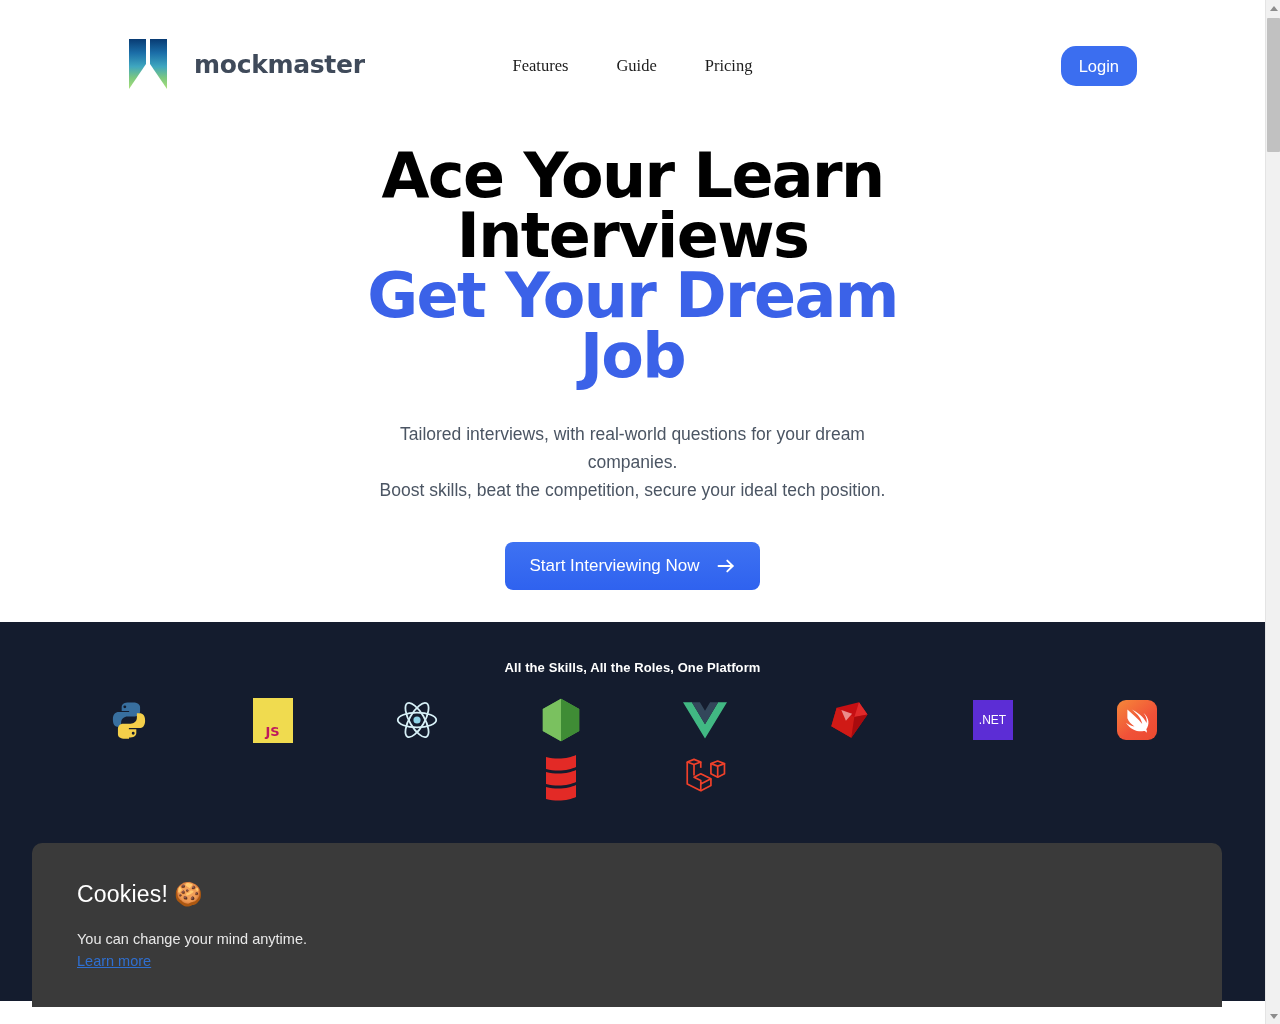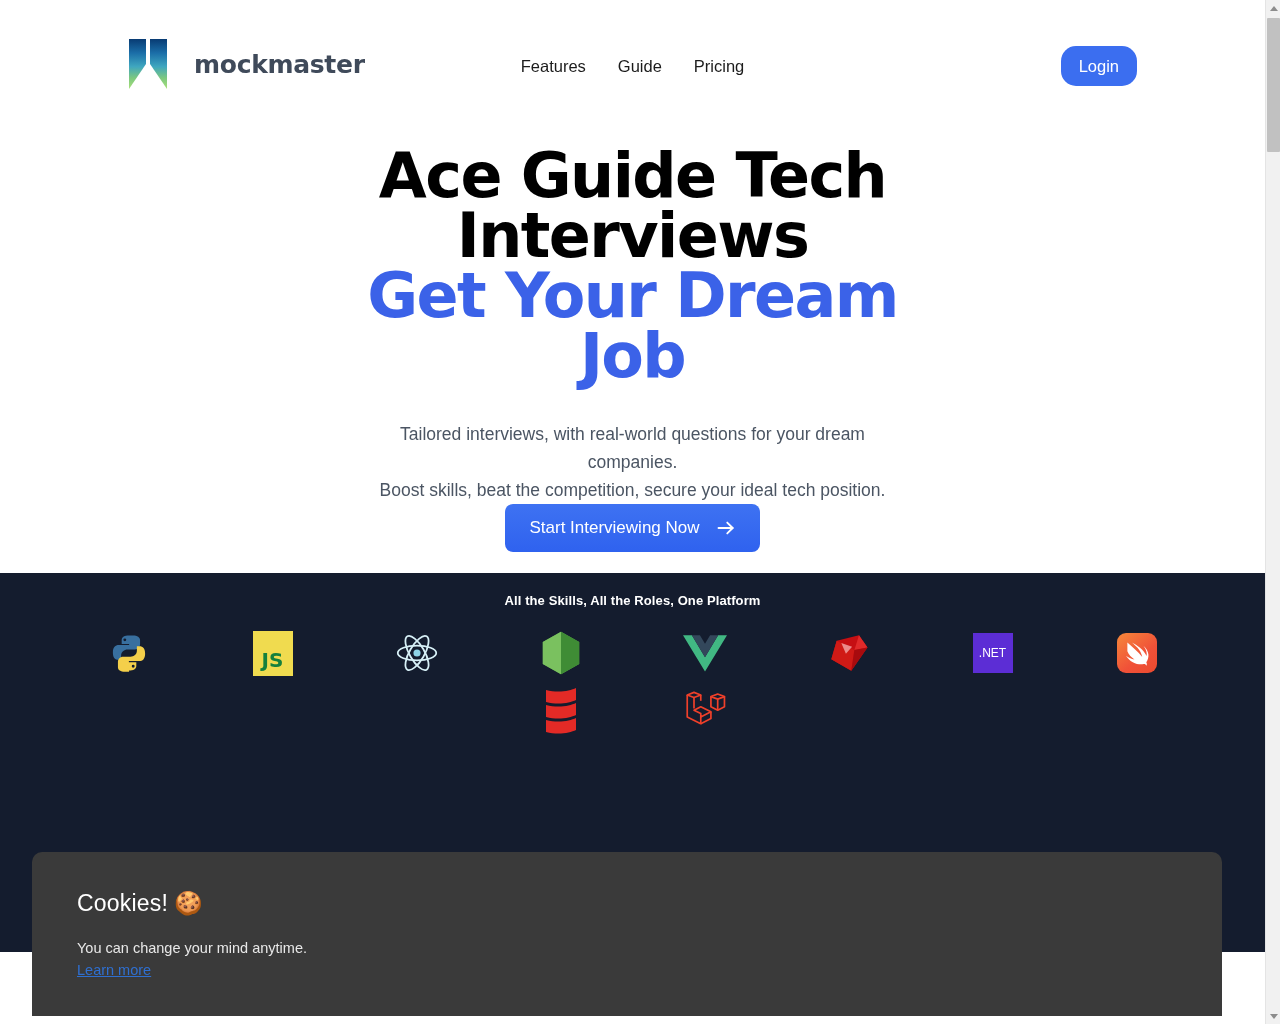--- a/index.html
+++ b/index.html
@@ -54,21 +54,22 @@
     letter-spacing: -0.3px;
     font-family: "DejaVu Sans", sans-serif;
   }
 
   .main-nav {
     position: absolute;
     left: 0; right: 0;
     top: 52px;
     display: flex;
     justify-content: center;
-    gap: 32px;
+    gap: 48px;
+    font-family: Liberation Serif, serif;
   }
   .nav-link {
     font-size: 16.5px;
     color: #1c1c1c;
     text-decoration: none;
     cursor: pointer;
     line-height: 28px;
   }
 
   .login-button {
@@ -106,41 +107,42 @@
 
   .hero-sub {
     margin-top: 34px;
     font-size: 17.5px;
     line-height: 28px;
     color: #4b5563;
   }
   .hero-sub .sub-line { display: block; }
 
   .cta-button {
+    margin-top: 38px;
     display: inline-flex;
     align-items: center;
     gap: 16px;
     background: linear-gradient(180deg, #3e72f2 0%, #2f62ef 100%);
     color: #ffffff;
     border: none;
     border-radius: 8px;
     height: 48px;
     padding: 0 24px;
     font-size: 17px;
     font-family: "Liberation Sans", sans-serif;
     cursor: pointer;
   }
   .cta-arrow { width: 20px; height: 20px; display: block; }
 
   
   .tech-section {
-    margin-top: 21px;
+    margin-top: 32px;
     background: #141c2e;
     min-height: 379px;
-    padding-top: 20px;
+    padding-top: 38px;
   }
   .tech-heading {
     text-align: center;
     color: #ffffff;
     font-size: 13px;
     font-weight: bold;
     letter-spacing: 0.1px;
   }
   .tech-rows { margin-top: 22px; }
   .tech-row {
@@ -153,23 +155,23 @@
   .tech-item {
     width: 46px; height: 46px;
     display: flex; align-items: center; justify-content: center;
     cursor: pointer;
   }
   .tech-item svg { display: block; }
 
   .js-badge {
     width: 40px; height: 45px;
     background: #f0db4f;
-    color: #15803d;
+    color: #be185d;
     font-weight: bold;
-    font-size: 20px;
+    font-size: 13px;
     display: flex;
     align-items: flex-end;
     justify-content: center;
     padding-bottom: 4px;
     font-family: "DejaVu Sans", sans-serif;
   }
   .dotnet-badge {
     width: 40px; height: 40px;
     background: #5c2dd5;
     color: #ffffff;
@@ -184,21 +186,21 @@
     border-radius: 9px;
     background: linear-gradient(140deg, #f6883a 0%, #f05138 60%, #ec4a2f 100%);
     display: flex; align-items: center; justify-content: center;
   }
 
   
   .cookie-banner {
     position: absolute;
     left: 32px;
     right: 43px;
-    bottom: 8px;
+    bottom: 17px;
     height: 164px;
     background: #3a3a3a;
     border-radius: 10px 10px 0 0;
     display: flex;
     align-items: center;
     padding: 0 34px 0 45px;
   }
   .cookie-text { flex: 1; }
   .cookie-title {
     font-size: 23px;
@@ -317,21 +319,21 @@
         <a class="nav-link">Features</a>
         <a class="nav-link">Guide</a>
         <a class="nav-link">Pricing</a>
       </nav>
 
       <button class="login-button">Login</button>
     </header>
 
     <section class="hero">
       <h1 class="hero-title">
-        <span>Ace Guide Tech</span>
+        <span>Ace Your Learn</span>
         <span>Interviews</span>
         <span class="accent">Get Your Dream Job</span>
       </h1>
 
       <p class="hero-sub">
         <span class="sub-line">Tailored interviews, with real-world questions for your dream</span>
         <span class="sub-line">companies.</span>
         <span class="sub-line">Boost skills, beat the competition, secure your ideal tech position.</span>
       </p>
 

